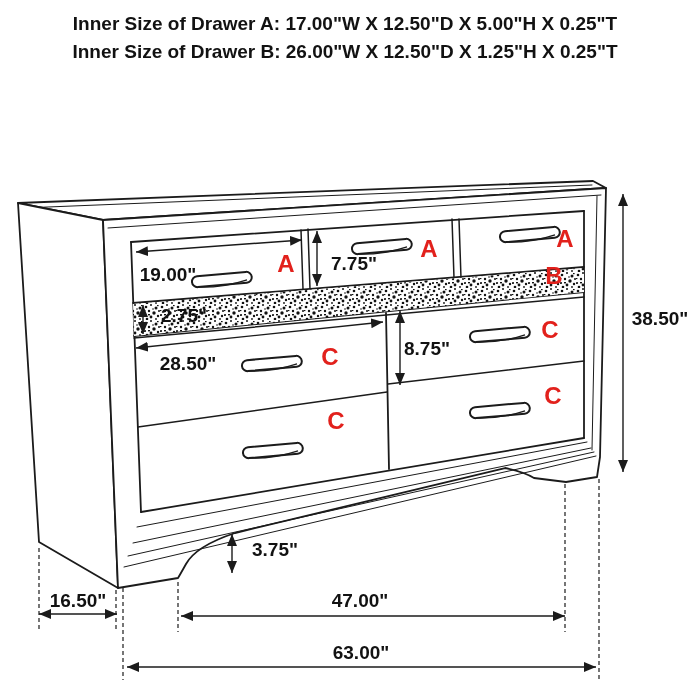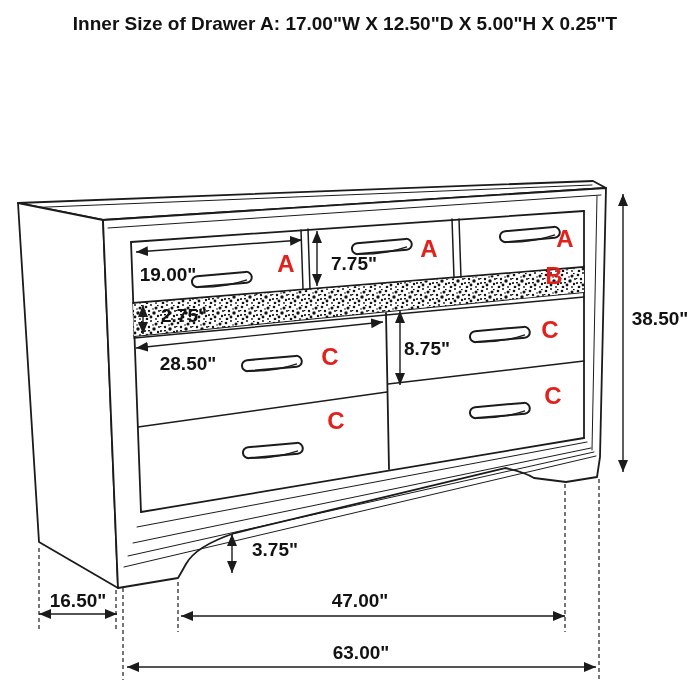--- a/index.html
+++ b/index.html
@@ -9,20 +9,21 @@
   .header div{white-space:nowrap;}
   svg.diagram{position:absolute;top:0;left:0;}
   .dim{font-weight:bold;font-size:19px;fill:#121212;}
   .redletter{font-weight:bold;font-size:24px;fill:var(--label-red,#e2211c);}
 </style>
 </head>
 <body>
 
 <div class="header">
   <div>Inner Size of Drawer A: 17.00"W X 12.50"D X 5.00"H X 0.25"T</div>
+  <div>Inner Size of Drawer B: 26.00"W X 12.50"D X 1.25"H X 0.25"T</div>
 </div>
 
 <svg class="diagram" width="700" height="700" viewBox="0 0 700 700">
   <defs>
     <marker id="ah" viewBox="0 0 12 10" markerWidth="12" markerHeight="10" refX="12" refY="5" orient="auto-start-reverse" markerUnits="userSpaceOnUse">
       <path d="M0,0 L12,5 L0,10 Z" fill="#1b1b1b"></path>
     </marker>
     <pattern id="speck" width="16" height="16" patternUnits="userSpaceOnUse">
       <rect width="16" height="16" fill="#ffffff"></rect>
       <circle cx="2" cy="3" r="1.3" fill="#111"></circle>

